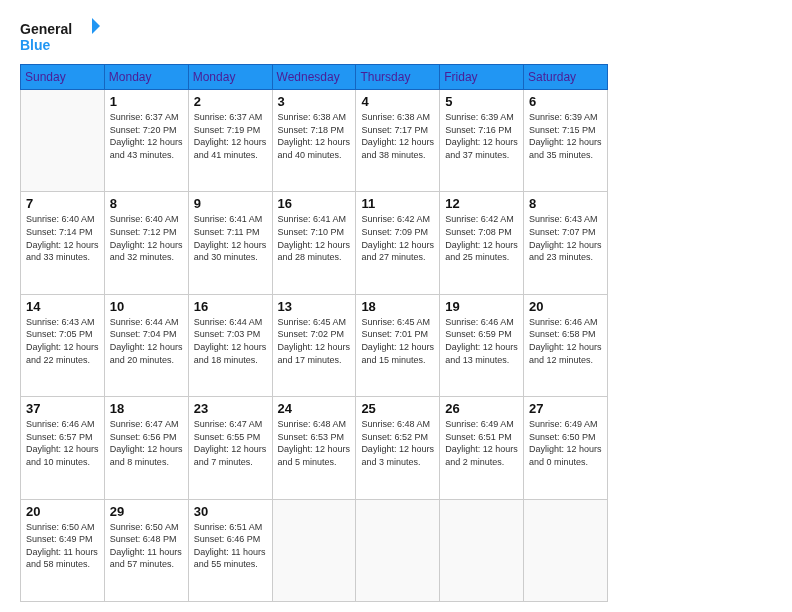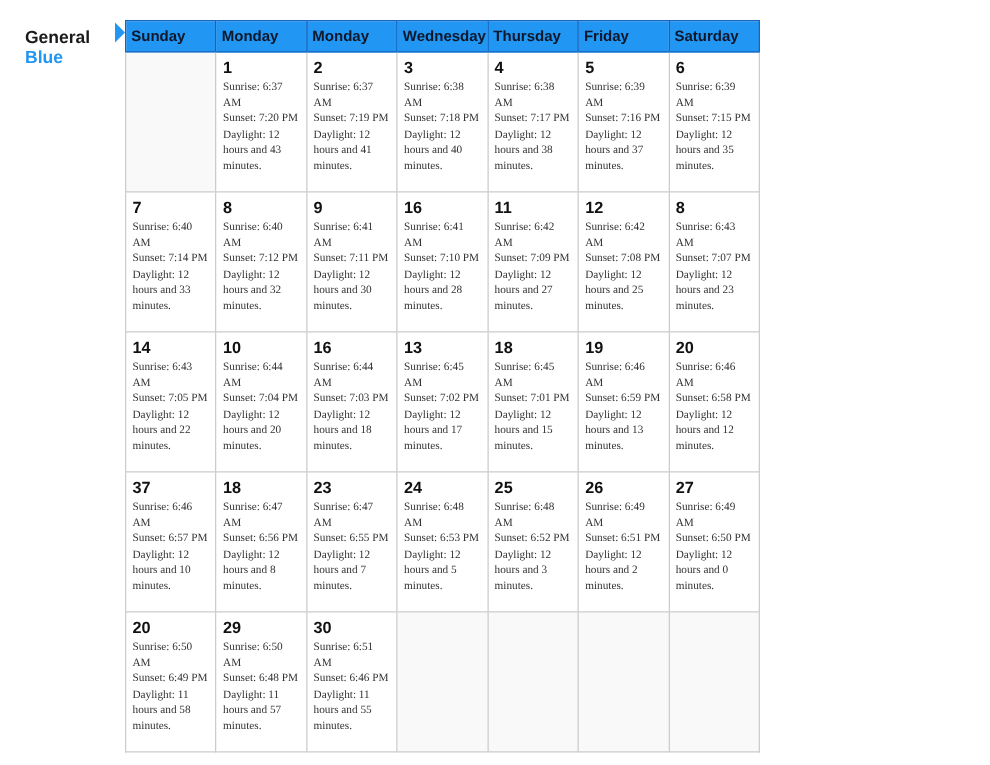--- a/index.html
+++ b/index.html
@@ -8,21 +8,21 @@
       background: #fff;
       width: 792px;
       height: 612px;
       overflow: hidden;
     }
     .page {
       width: 628px;
       height: 612px;
       background: #fff;
       display: flex;
-      flex-direction: row;
+      flex-direction: column;
       padding: 16px 20px 10px 20px;
     }
     .header {
       display: flex;
       justify-content: space-between;
       align-items: flex-start;
       margin-bottom: 8px;
     }
     .logo {
       display: flex;
@@ -44,23 +44,23 @@
       color: #444;
     }
     .calendar-table {
       width: 100%;
       border-collapse: collapse;
       flex: 1;
       table-layout: fixed;
     }
     .calendar-table thead tr th {
       background: #2196F3;
-      color: #0f172a;
+      color: #4c1d95;
       font-size: 12px;
-      font-weight: bold;
+      font-weight: normal;
       padding: 5px 4px;
       text-align: left;
       border: 1px solid #1565C0;
     }
     .calendar-table tbody tr td {
       border: 1px solid #ccc;
       vertical-align: top;
       padding: 4px 5px;
       font-size: 9.5px;
       color: #222;
@@ -70,21 +70,20 @@
       font-size: 13px;
       font-weight: bold;
       display: block;
       margin-bottom: 2px;
       color: #111;
     }
     .calendar-table tbody tr td .day-info {
       font-size: 9px;
       color: #333;
       line-height: 1.4;
-      font-family: Liberation Serif, serif;
     }
     .calendar-table tbody tr td.empty {
       background: #f9f9f9;
     }
   </style>
 </head>
 <body>
 
 <div class="page">
   <div class="header">

